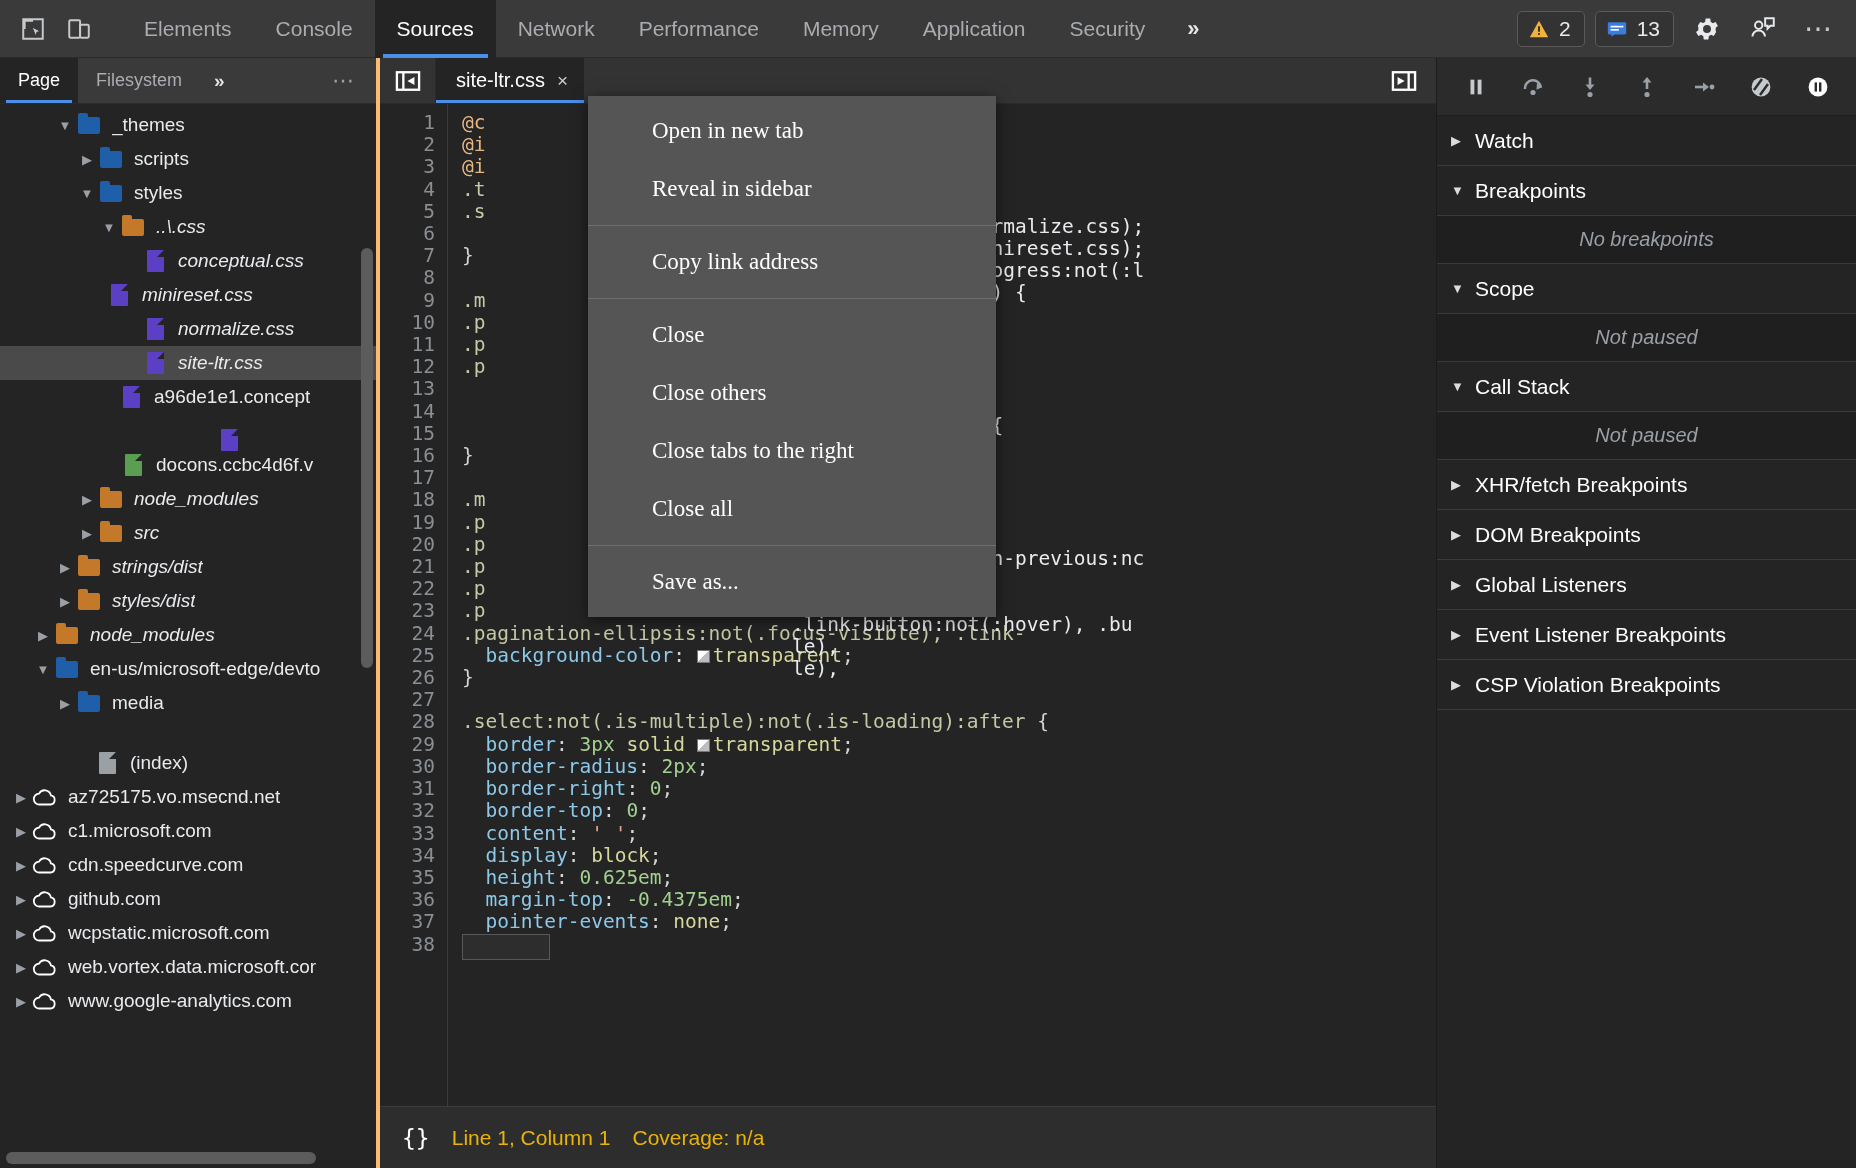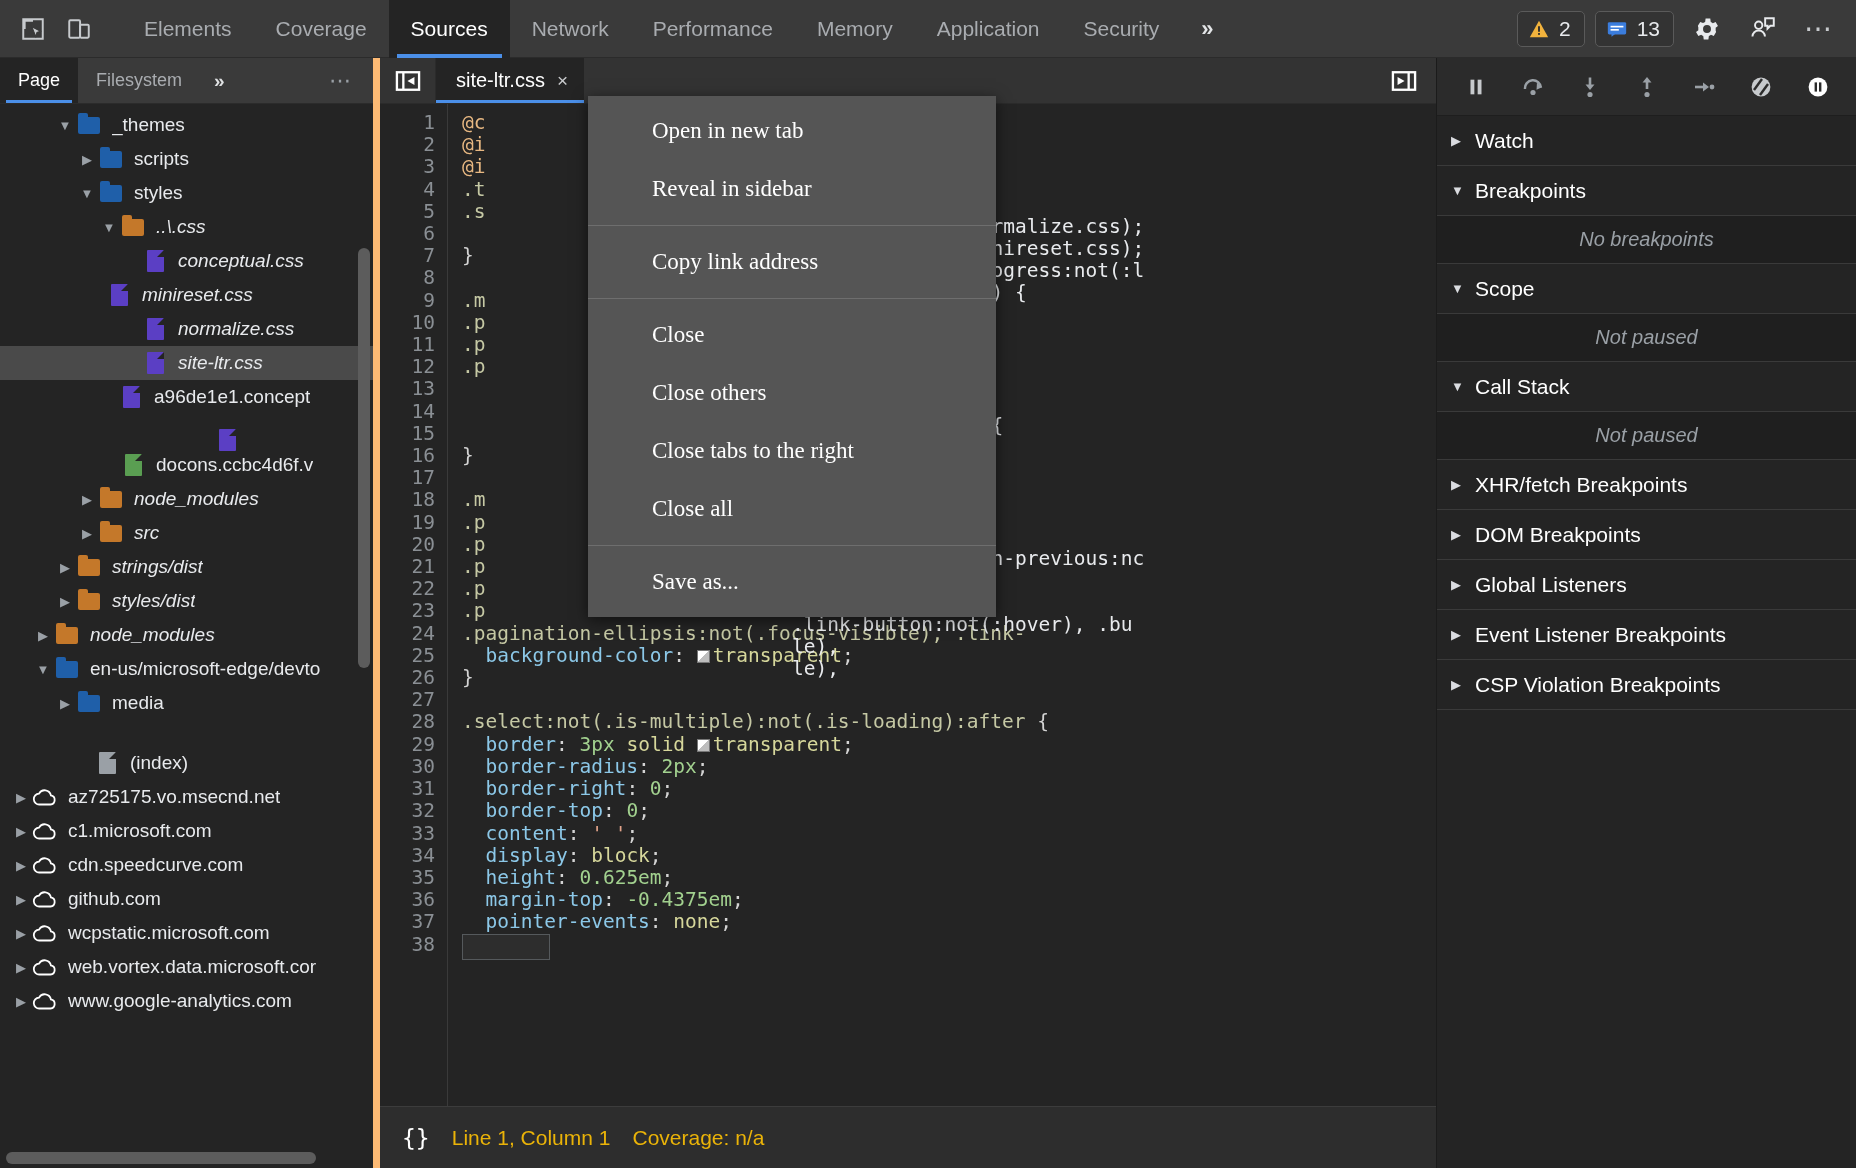--- a/index.html
+++ b/index.html
@@ -55,21 +55,21 @@
   }
 
   
   .main { flex: 1; display: flex; min-height: 0; }
 
   
   .navigator {
     width: 380px; min-width: 380px;
     background: #242424;
     display: flex; flex-direction: column;
-    border-right: 7px solid #fdba74;
+    border-right: 4px solid #fdba74;
     position: relative;
   }
   .nav-tabs {
     height: 46px; min-height: 46px;
     background: #3a3a3a;
     display: flex; align-items: stretch;
     border-bottom: 1px solid #2b2b2b;
   }
   .nav-tab {
     display: flex; align-items: center; padding: 0 18px;
@@ -227,21 +227,21 @@
     </div>
     <div class="tb-icon-btn">
       <svg width="26" height="26" viewBox="0 0 24 24">
           <rect x="3" y="4" width="10" height="16" rx="1" fill="none" stroke="#c7cacd" stroke-width="1.8"></rect>
           <rect x="13" y="8" width="8" height="12" rx="1" fill="none" stroke="#c7cacd" stroke-width="1.8"></rect>
         </svg>
     </div>
 
     <div class="tabs">
       <div class="tab">Elements</div>
-      <div class="tab">Coverage</div>
+      <div class="tab">Console</div>
       <div class="tab active">Sources</div>
       <div class="tab">Network</div>
       <div class="tab">Performance</div>
       <div class="tab">Memory</div>
       <div class="tab">Application</div>
       <div class="tab">Security</div>
       <div class="tab-more">»</div>
     </div>
 
     <div class="tb-right">

